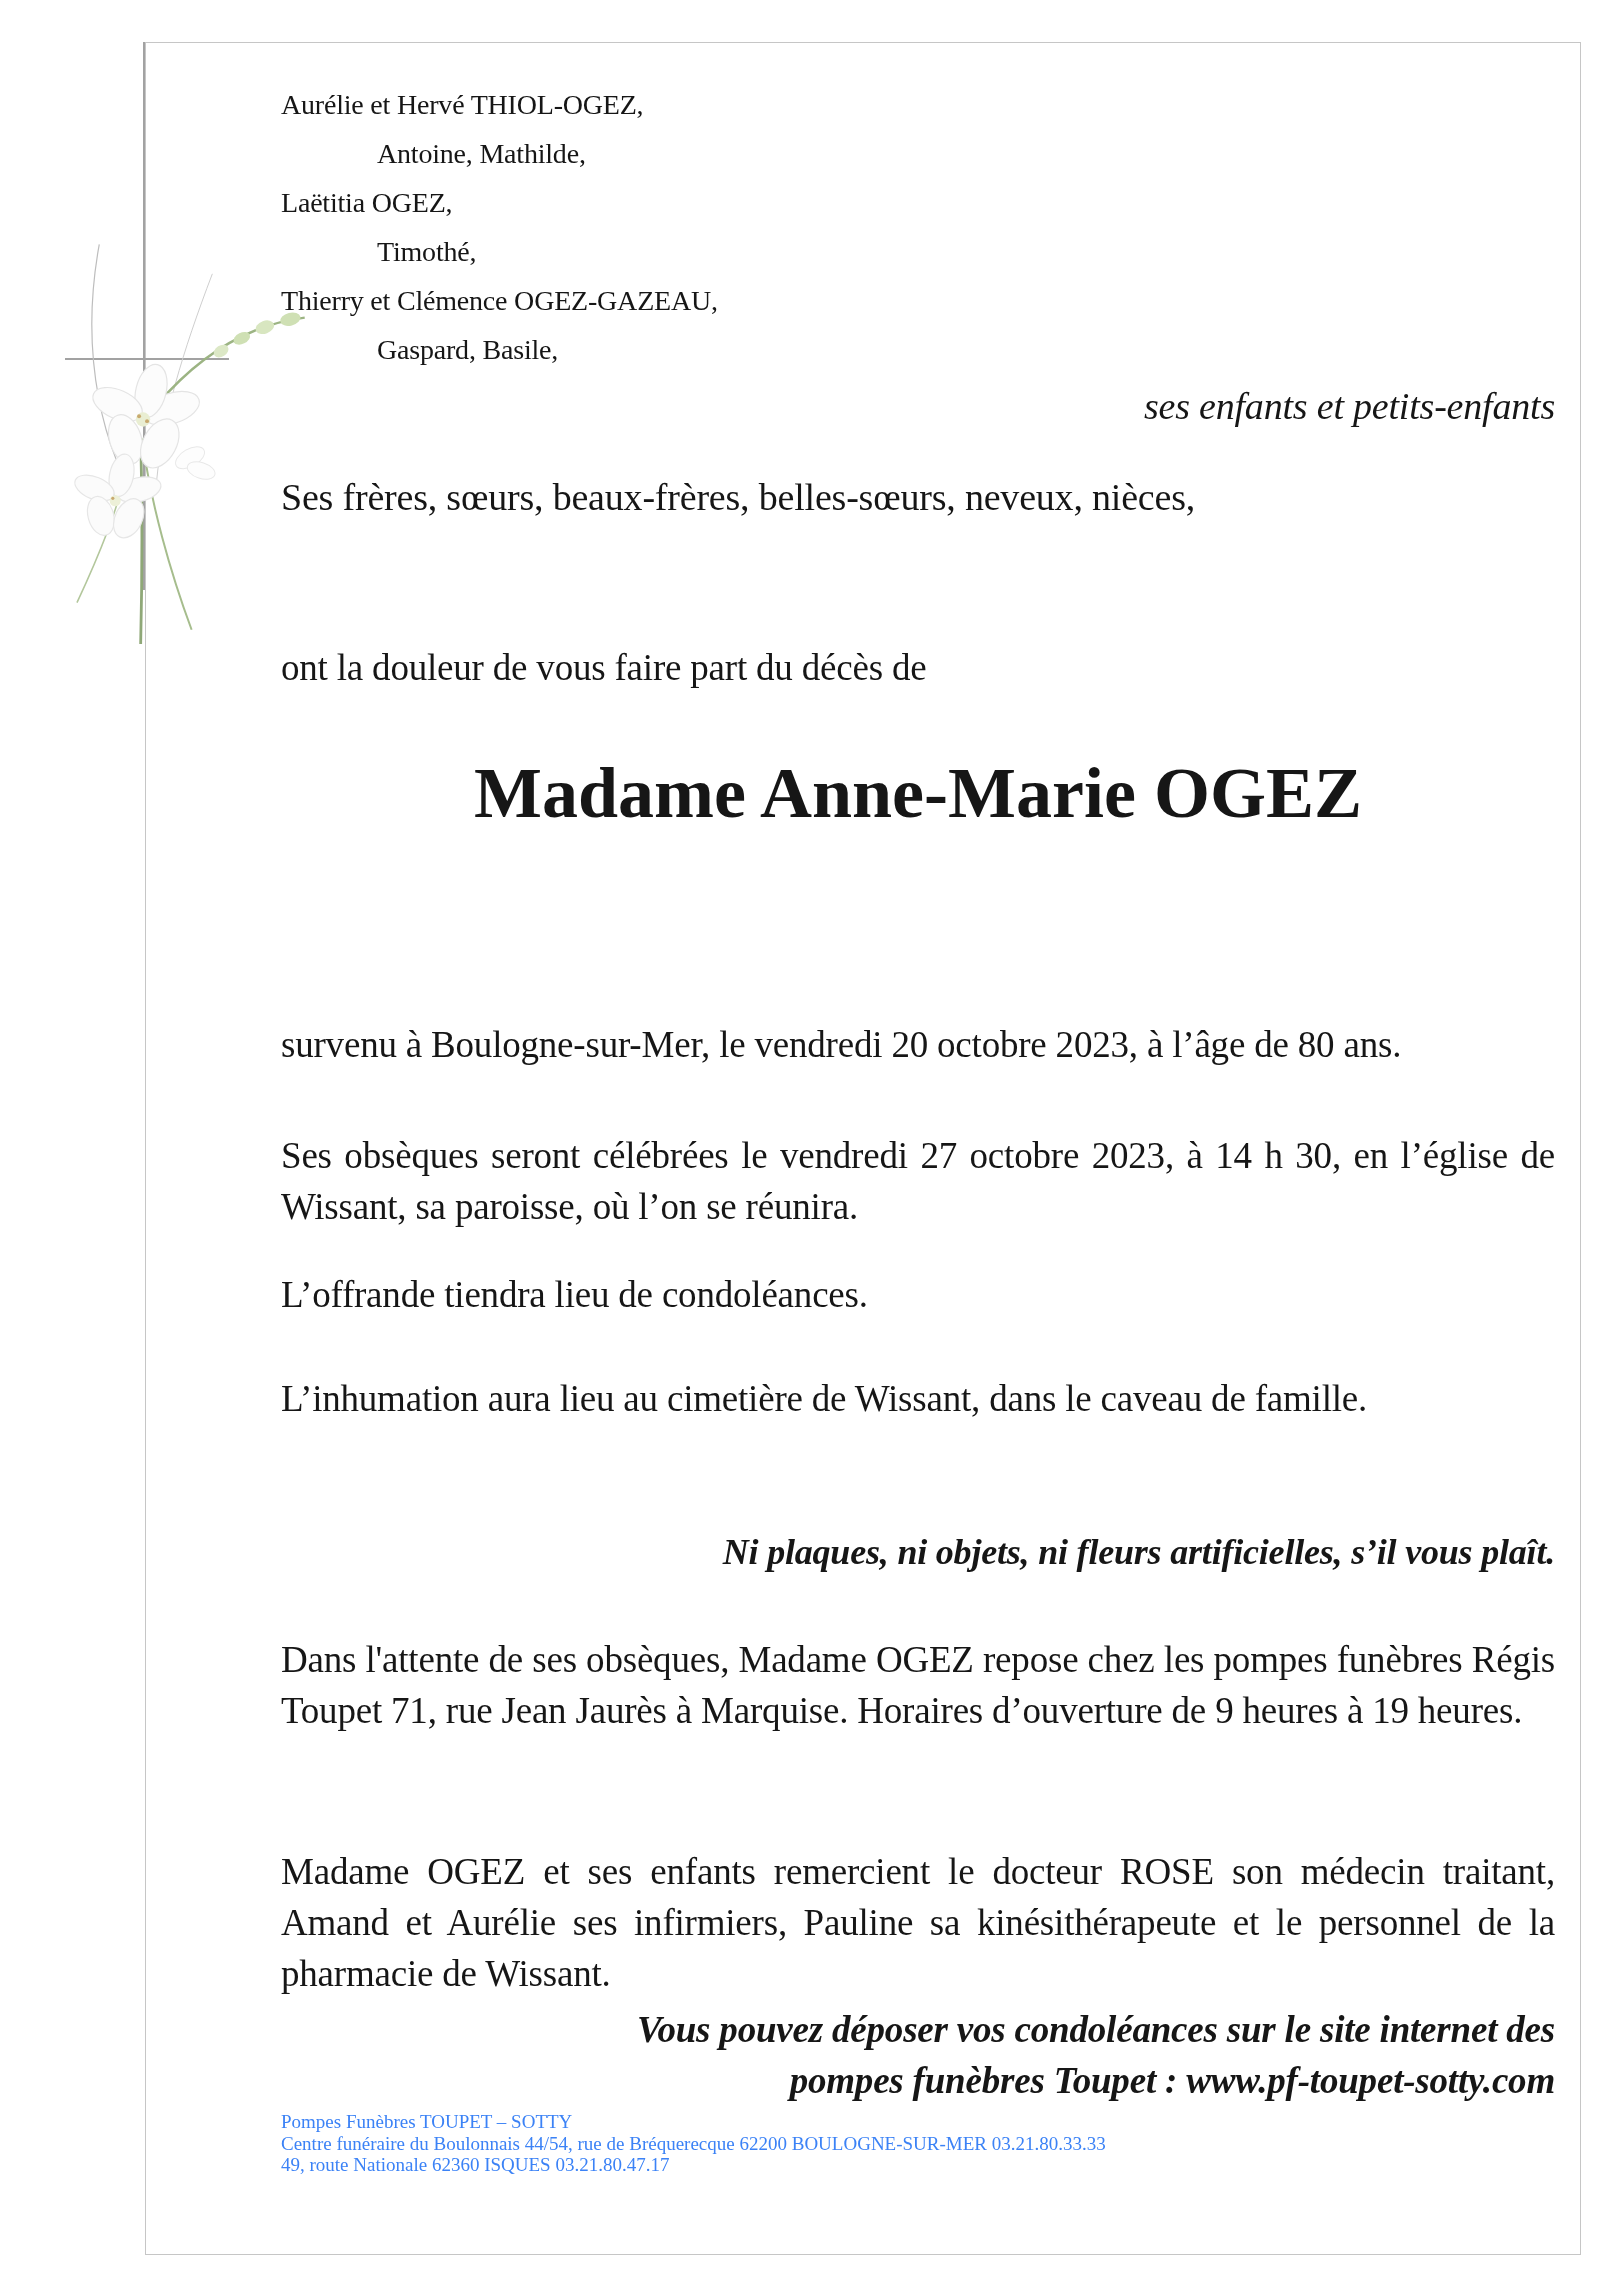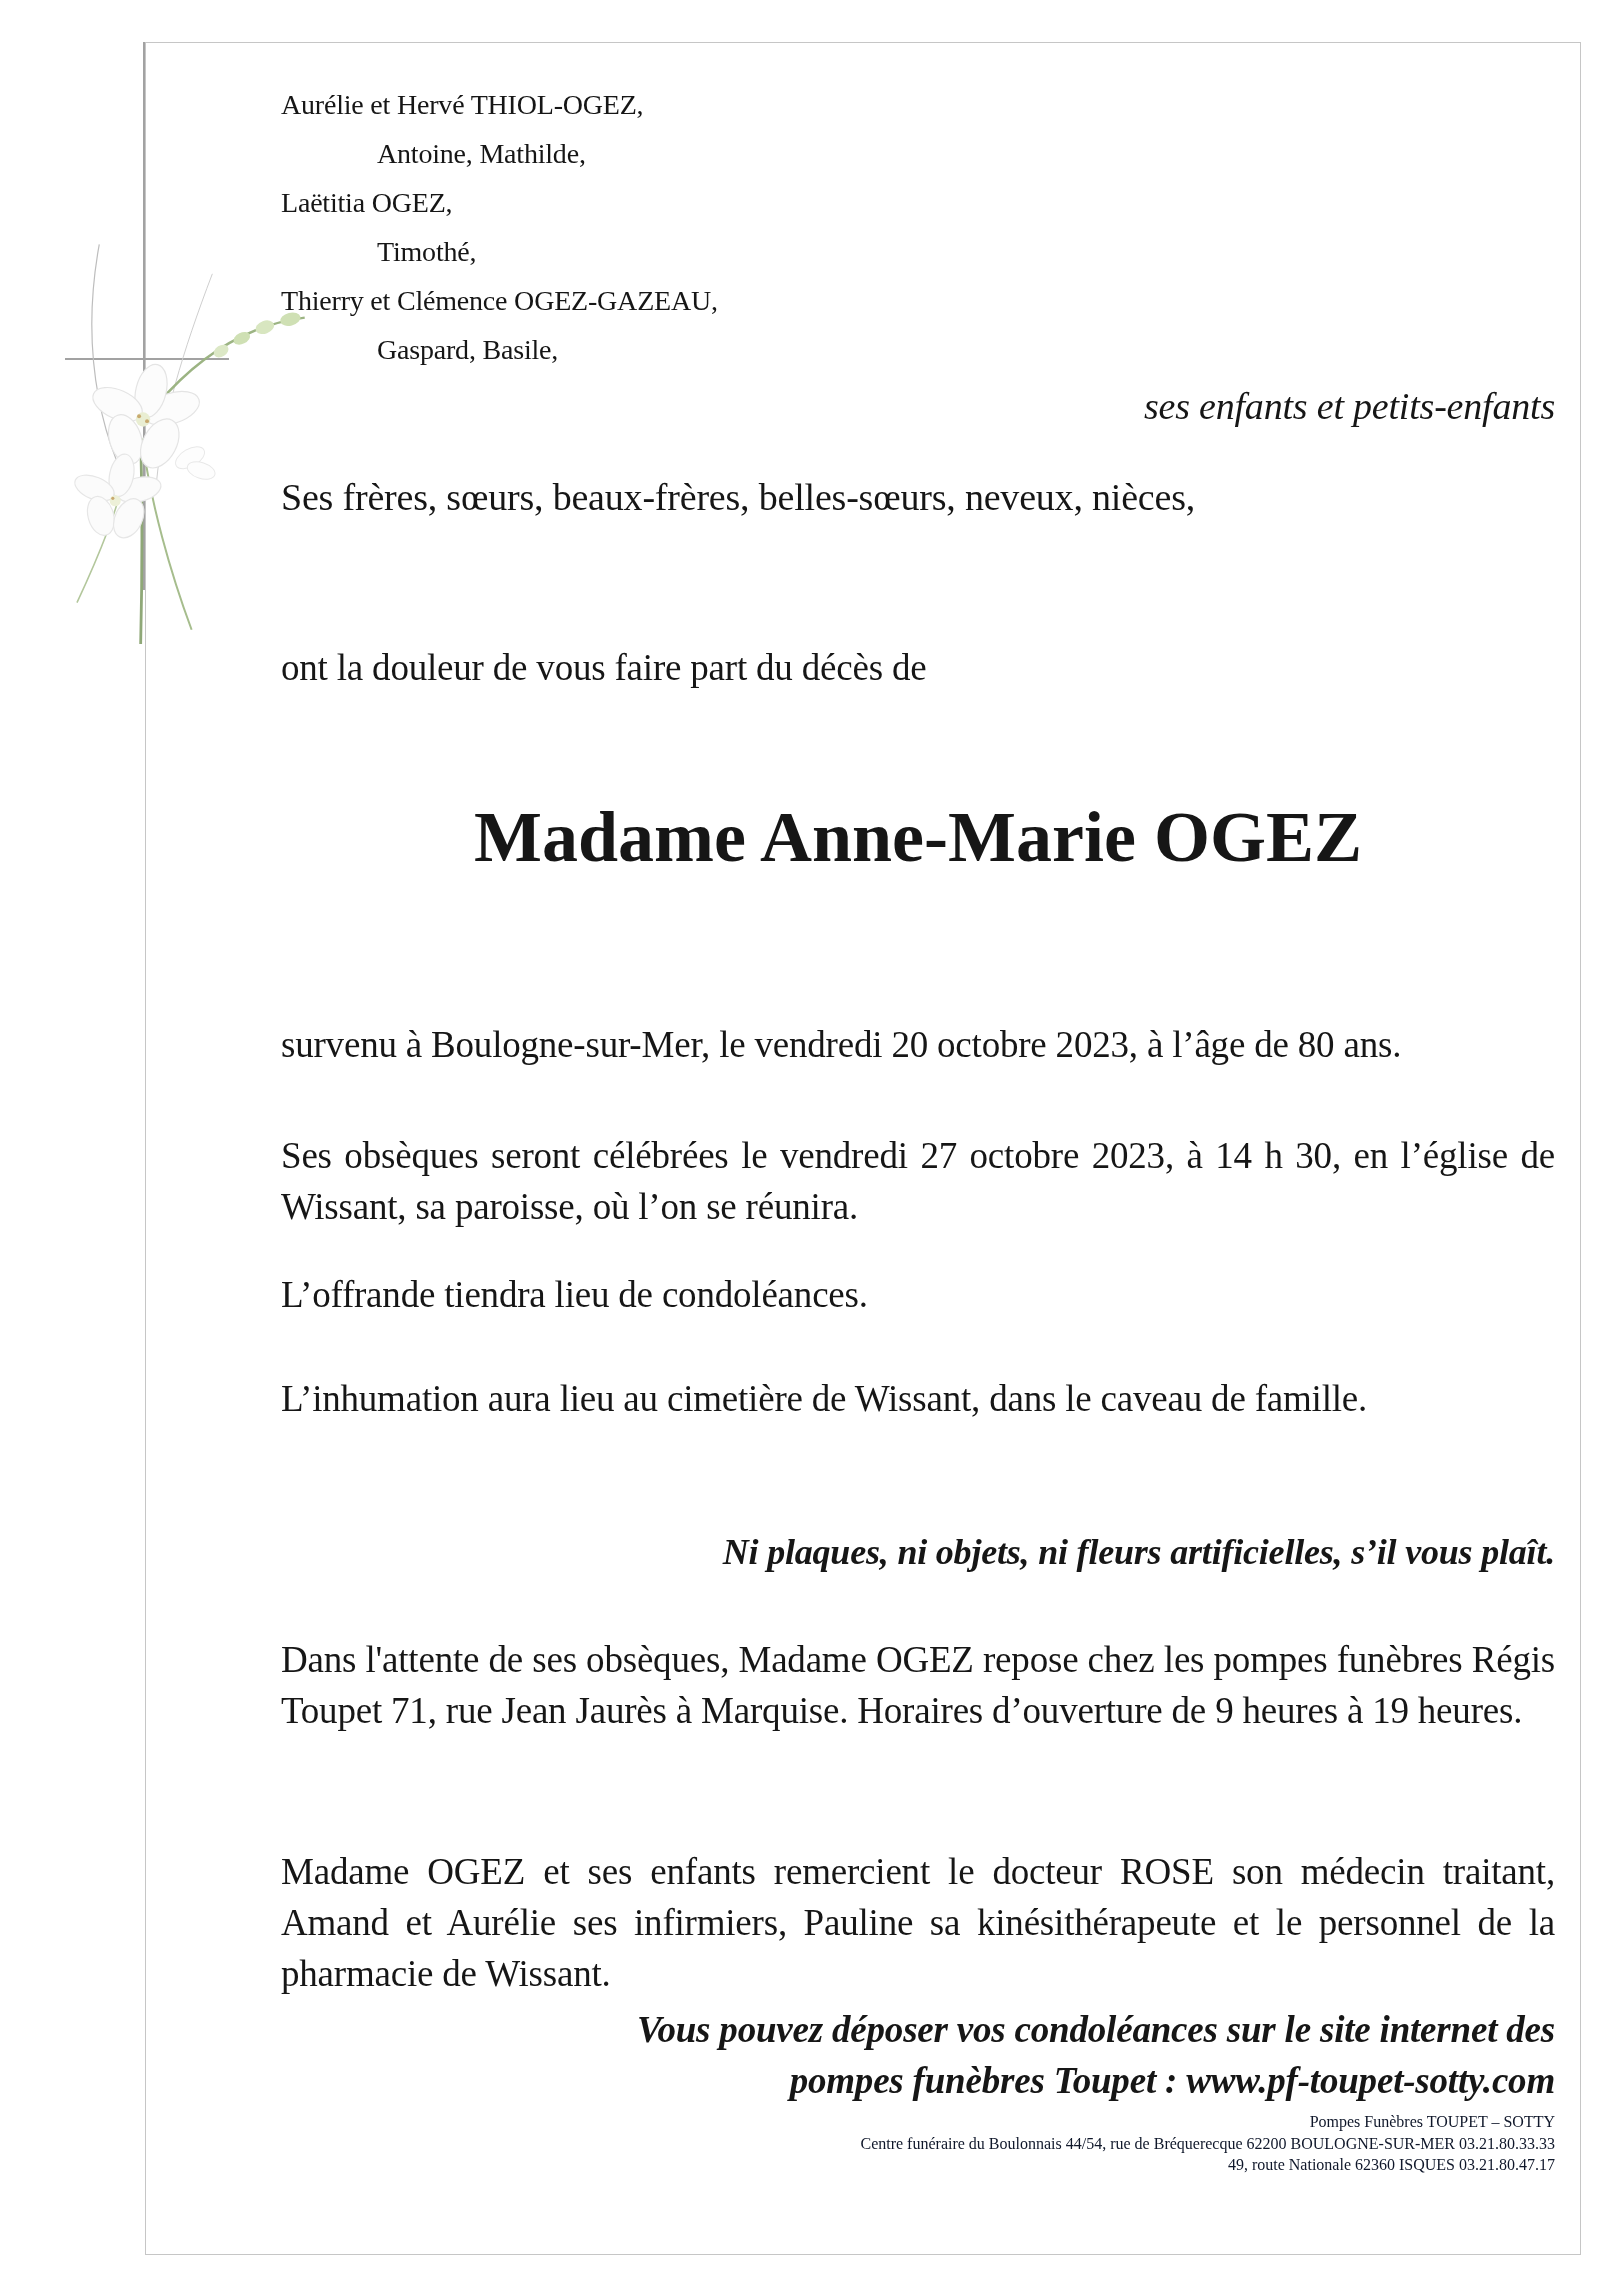--- a/index.html
+++ b/index.html
@@ -20,21 +20,21 @@
   .names .line{white-space:nowrap;}
   .names .indent{padding-left:96px;}
   .it{font-style:italic;}
   .bi{font-style:italic;font-weight:bold;}
   .right{text-align:right;}
   .center{text-align:right;}
   .justify{text-align:justify;}
   .relation{padding-right:44px;}
   .title{font-size:72px;font-weight:bold;line-height:91px;text-align:center;letter-spacing:0;}
   .nfl{font-size:36px;}
-  .footer{font-size:16px;line-height:21.5px;text-align:right;letter-spacing:0;color:#0f172a;}
+  .footer{font-size:19px;line-height:21.5px;text-align:left;letter-spacing:0;color:#3b82f6;}
 </style>
 </head>
 <body>
 
 <div class="frame"></div>
 <div class="cross-v"></div>
 <div class="cross-h"></div>
 
 <svg class="flowers" width="311" height="422" viewBox="0 0 390 530">
   <path d="M98,8 C72,150 104,270 152,340" stroke="#bdbdbd" fill="none" stroke-width="1.5"></path>
@@ -80,21 +80,21 @@
   <div class="line">Thierry et Clémence OGEZ-GAZEAU,</div>
   <div class="line indent">Gaspard, Basile,</div>
 </div>
 
 <div class="blk it right relation" style="top:381px;font-size:38px">ses enfants et petits-enfants</div>
 
 <div class="blk" style="top:472px;font-size:38px">Ses frères, sœurs, beaux-frères, belles-sœurs, neveux, nièces,</div>
 
 <div class="blk" style="top:642px">ont la douleur de vous faire part du décès de</div>
 
-<div class="blk title" style="top:792px">
+<div class="blk title" style="top:748px">
   <div>Madame Anne-Marie OGEZ</div>
 </div>
 
 <div class="blk" style="top:1019px">survenu à Boulogne-sur-Mer, le vendredi 20 octobre 2023, à l’âge de 80 ans.</div>
 
 <div class="blk justify" style="top:1130px">Ses obsèques seront célébrées le vendredi 27 octobre 2023, à 14 h 30, en l’église de Wissant, sa paroisse, où l’on se réunira.</div>
 
 <div class="blk" style="top:1269px">L’offrande tiendra lieu de condoléances.</div>
 
 <div class="blk" style="top:1373px">L’inhumation aura lieu au cimetière de Wissant, dans le caveau de famille.</div>

